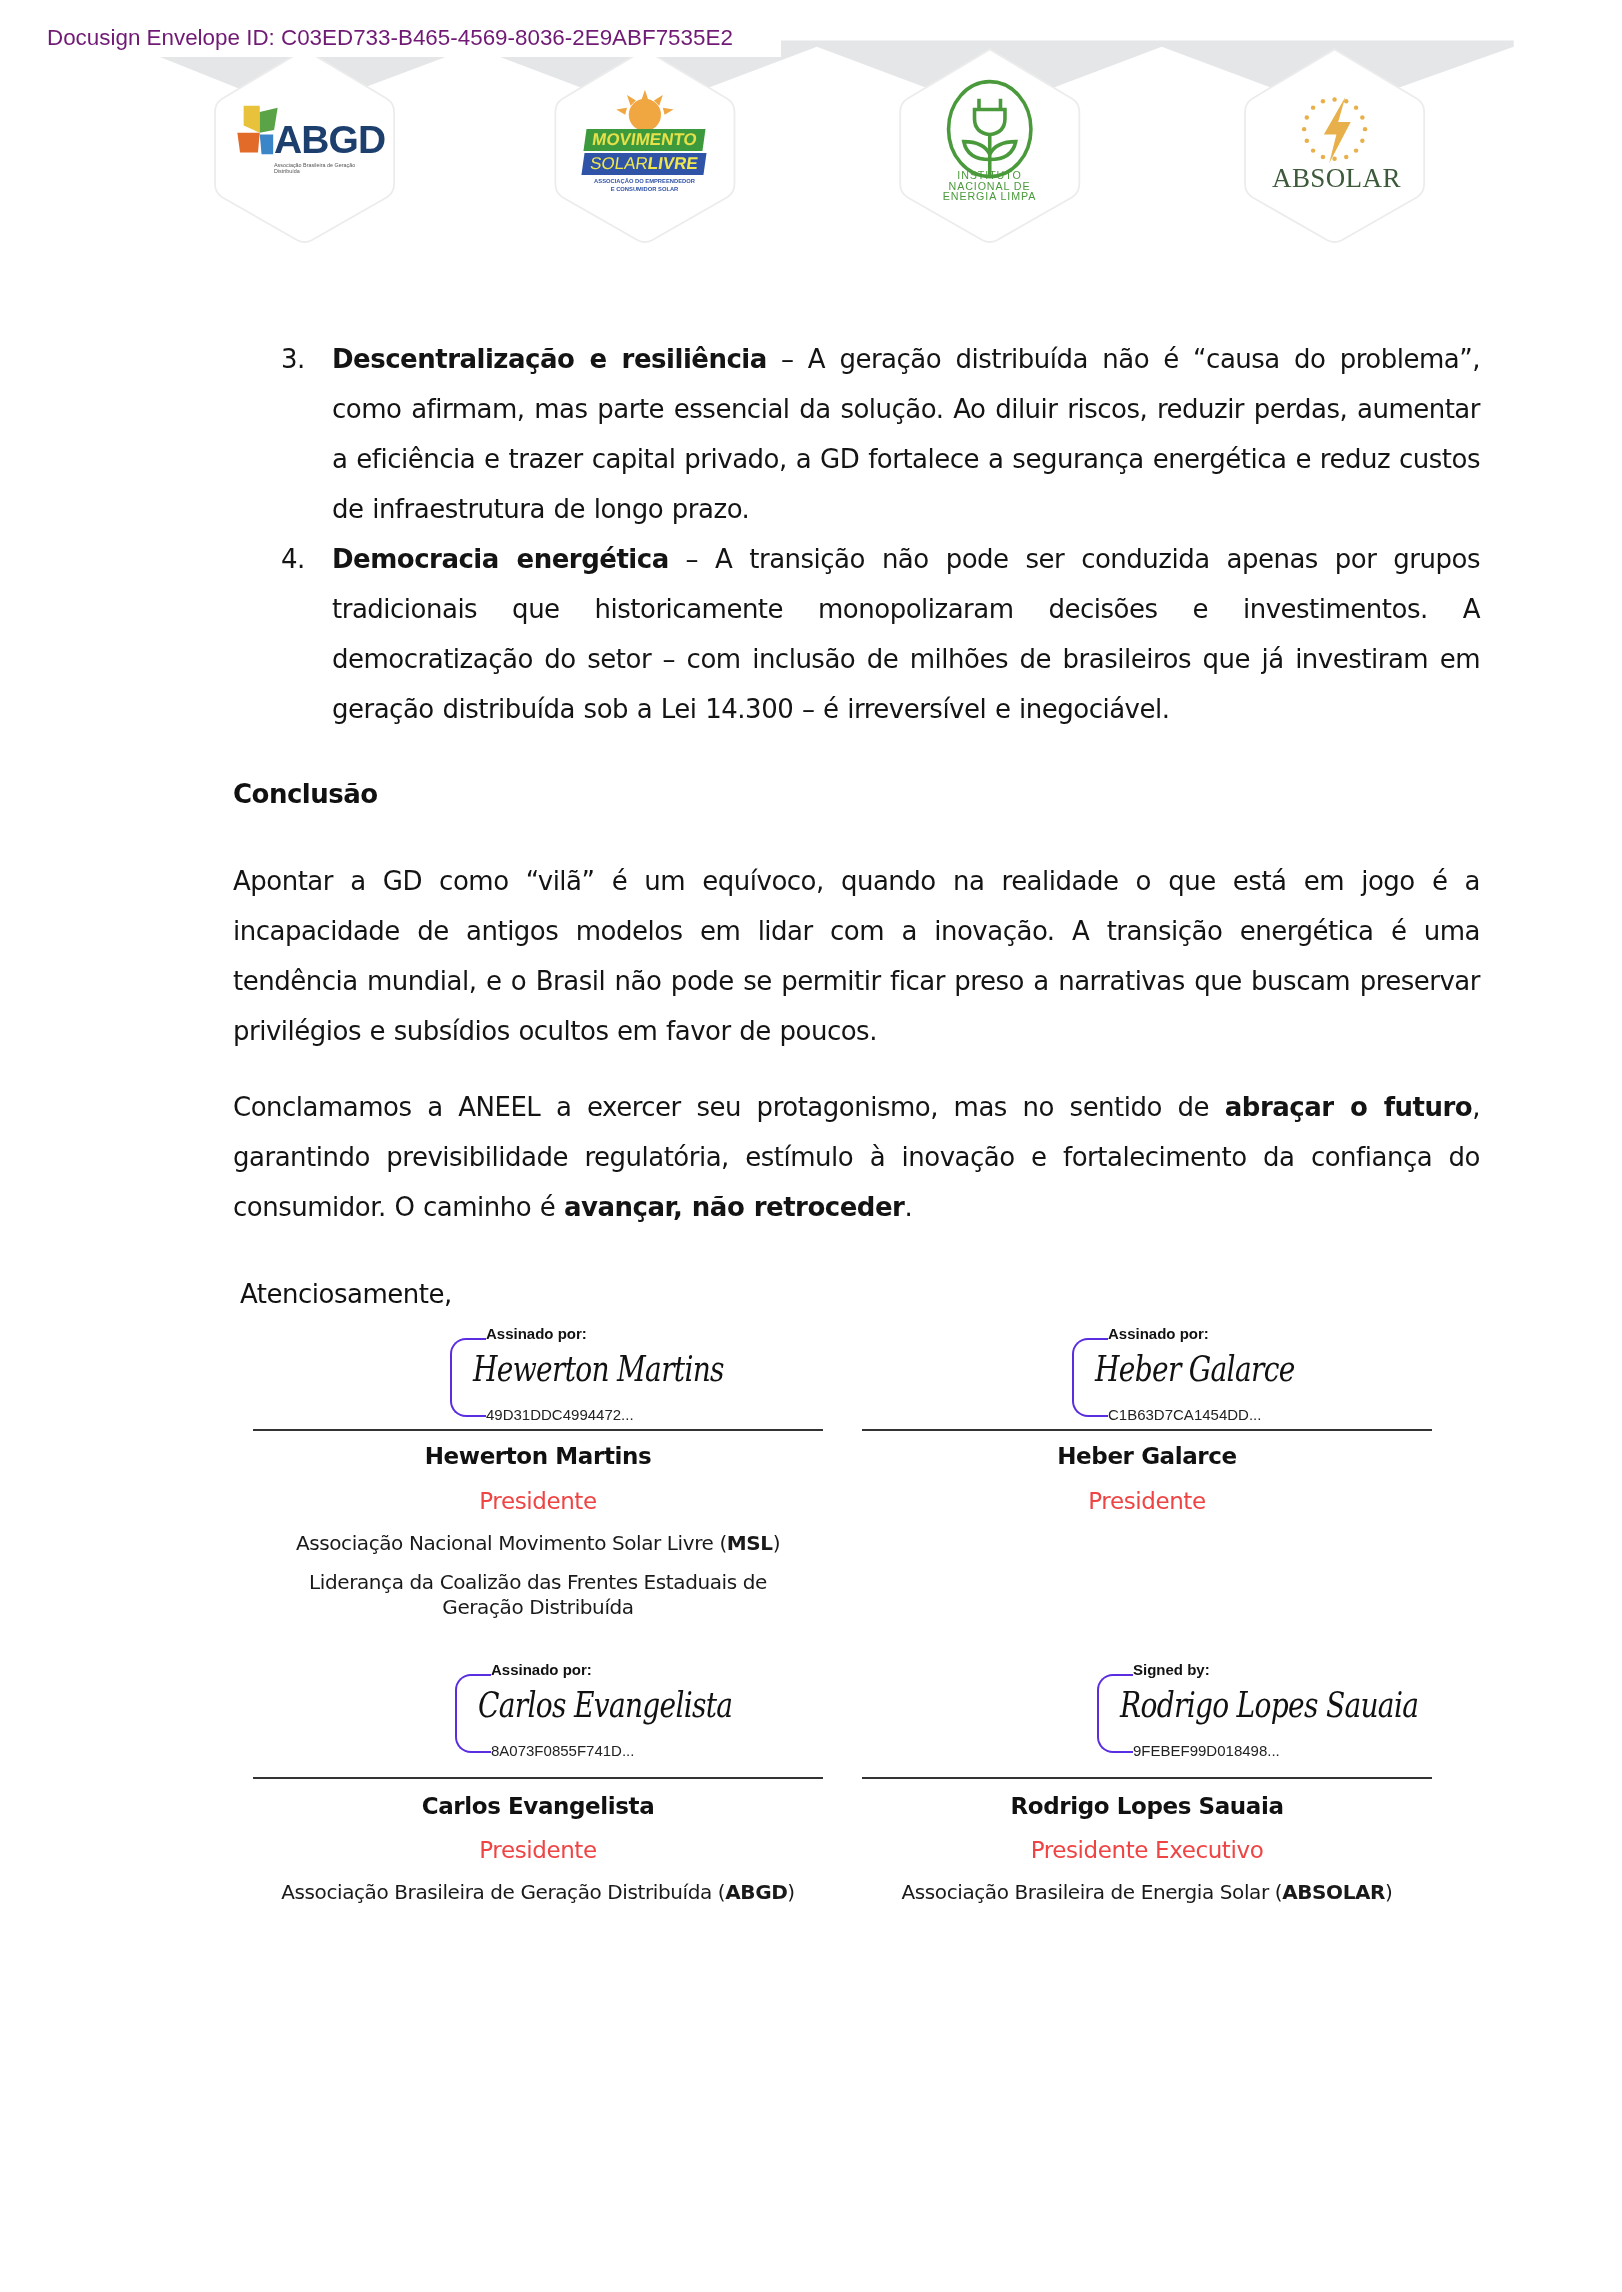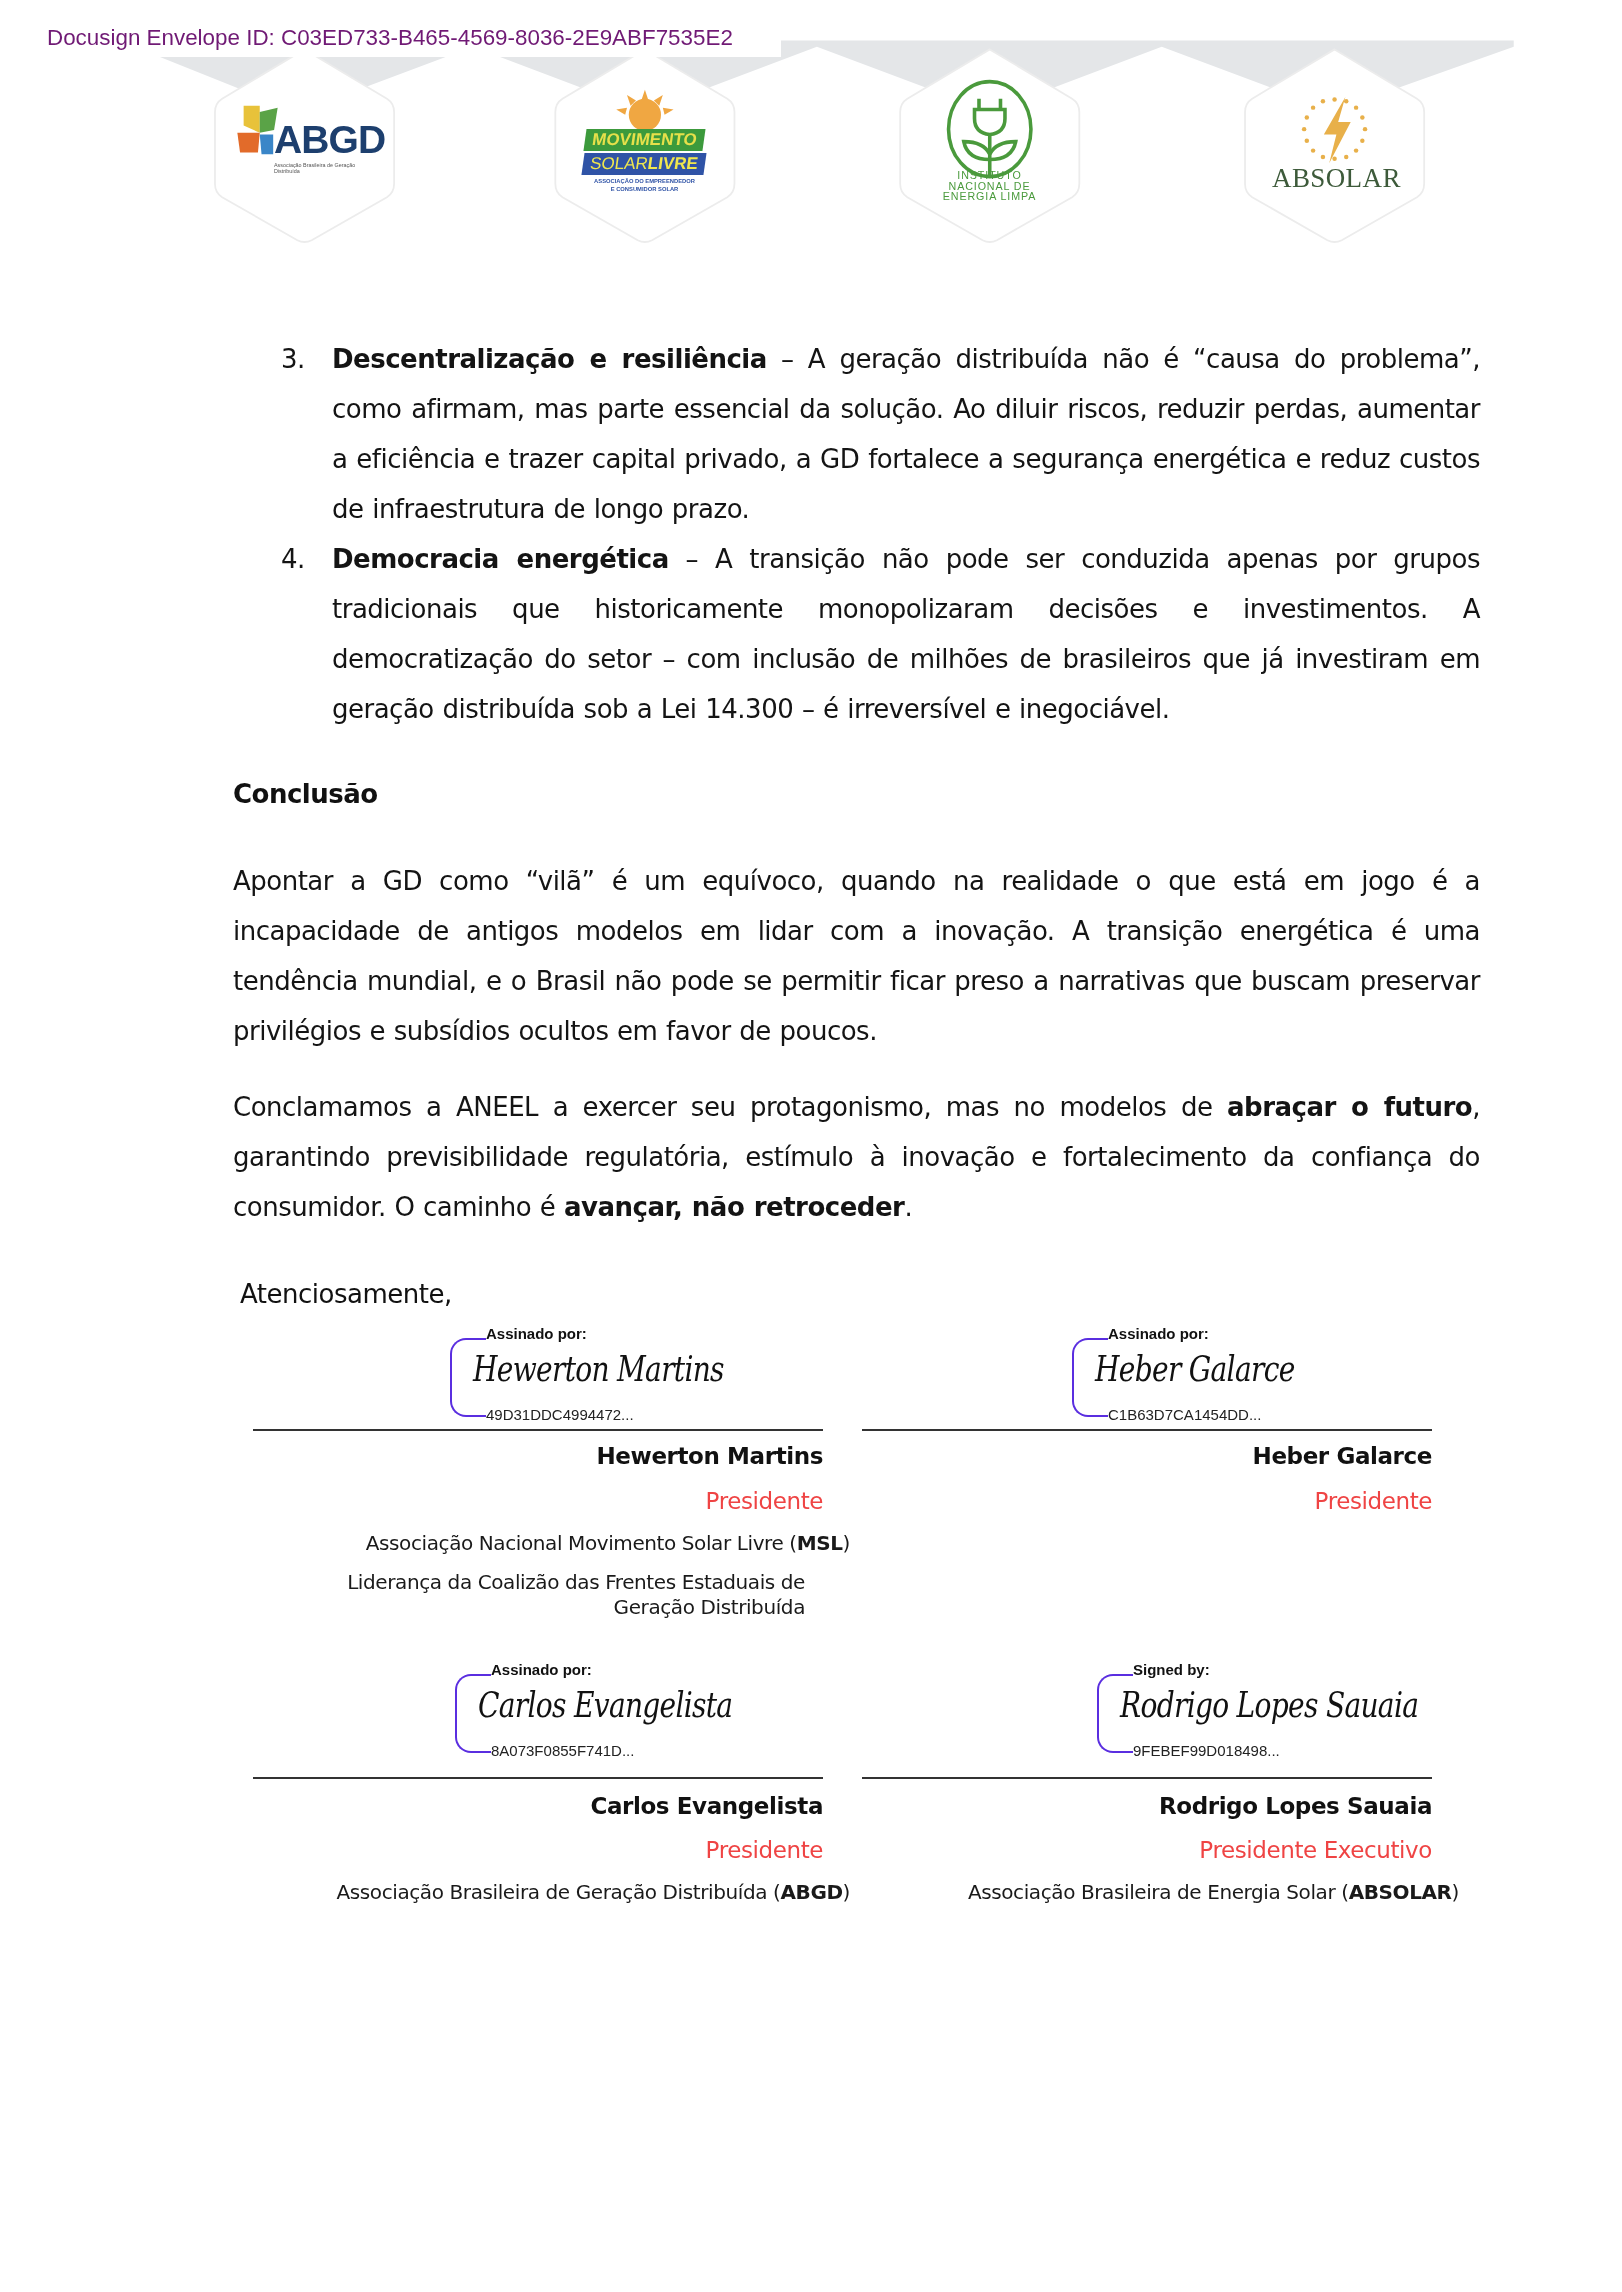--- a/index.html
+++ b/index.html
@@ -42,21 +42,21 @@
   .section-title {
     position: absolute; left: 233px; top: 772px;
     font-family: "DejaVu Sans", sans-serif; font-weight: bold; font-size: 26px; letter-spacing: -0.5px; line-height: 45px;
   }
 
   .closing {
     position: absolute; left: 240px; top: 1272px;
     font-family: "DejaVu Sans", sans-serif; font-size: 26px; letter-spacing: -0.5px; line-height: 45px;
   }
 
-  .sig-block { position: absolute; width: 570px; text-align: right; }
+  .sig-block { position: absolute; width: 570px; text-align: center; }
   .sig-line { position: absolute; left: 0; width: 570px; height: 1.8px; background: #333; }
   .sig-stamp { position: absolute; }
   .sig-bracket {
     position: absolute; left: 0; top: 12.5px; width: 36px; height: 79px;
     border: 2.7px solid #5a2ee0; border-right: none; border-radius: 16px 0 0 16px;
   }
   .sig-label { position: absolute; left: 36px; top: 0; font-family: "Liberation Sans", sans-serif; font-weight: bold; font-size: 15px; color: #111; white-space: nowrap; }
   .sig-cursive { position: absolute; left: 23px; top: 23px; font-family: "DejaVu Serif", serif; font-style: italic; font-size: 36px; color: #111; white-space: nowrap; letter-spacing: -0.9px; transform: scaleX(0.78); transform-origin: left center; }
   .sig-id { position: absolute; left: 36px; top: 81px; font-family: "Liberation Sans", sans-serif; font-size: 15px; color: #222; white-space: nowrap; }
 
@@ -161,21 +161,21 @@
     <span class="list-num">4.</span>
     <b>Democracia energética</b><span> – A transição não pode ser conduzida apenas por grupos tradicionais que historicamente monopolizaram decisões e investimentos. A democratização do setor – com inclusão de milhões de brasileiros que já investiram em geração distribuída sob a Lei 14.300 – é irreversível e inegociável.</span>
   </div>
 </div>
 
 <div class="section-title">Conclusão</div>
 
 <div class="body-text" style="top:856px;">Apontar a GD como “vilã” é um equívoco, quando na realidade o que está em jogo é a incapacidade de antigos modelos em lidar com a inovação. A transição energética é uma tendência mundial, e o Brasil não pode se permitir ficar preso a narrativas que buscam preservar privilégios e subsídios ocultos em favor de poucos.</div>
 
 <div class="body-text" style="top:1082px;">
-  <span>Conclamamos a ANEEL a exercer seu protagonismo, mas no modelos de </span><b>abraçar o futuro</b><span>, garantindo previsibilidade regulatória, estímulo à inovação e fortalecimento da confiança do consumidor. O caminho é </span><b>avançar, não retroceder</b><span>.</span>
+  <span>Conclamamos a ANEEL a exercer seu protagonismo, mas no sentido de </span><b>abraçar o futuro</b><span>, garantindo previsibilidade regulatória, estímulo à inovação e fortalecimento da confiança do consumidor. O caminho é </span><b>avançar, não retroceder</b><span>.</span>
 </div>
 
 <div class="closing">Atenciosamente,</div>
 
 <div class="sig-block" style="left:253px; top:1325px; height:322px;">
   <div class="sig-stamp" style="left:197px; top:0; width:296px; height:103px;">
     <div class="sig-bracket"></div>
     <div class="sig-label">Assinado por:</div>
     <div class="sig-cursive">Hewerton Martins</div>
     <div class="sig-id">49D31DDC4994472...</div>

